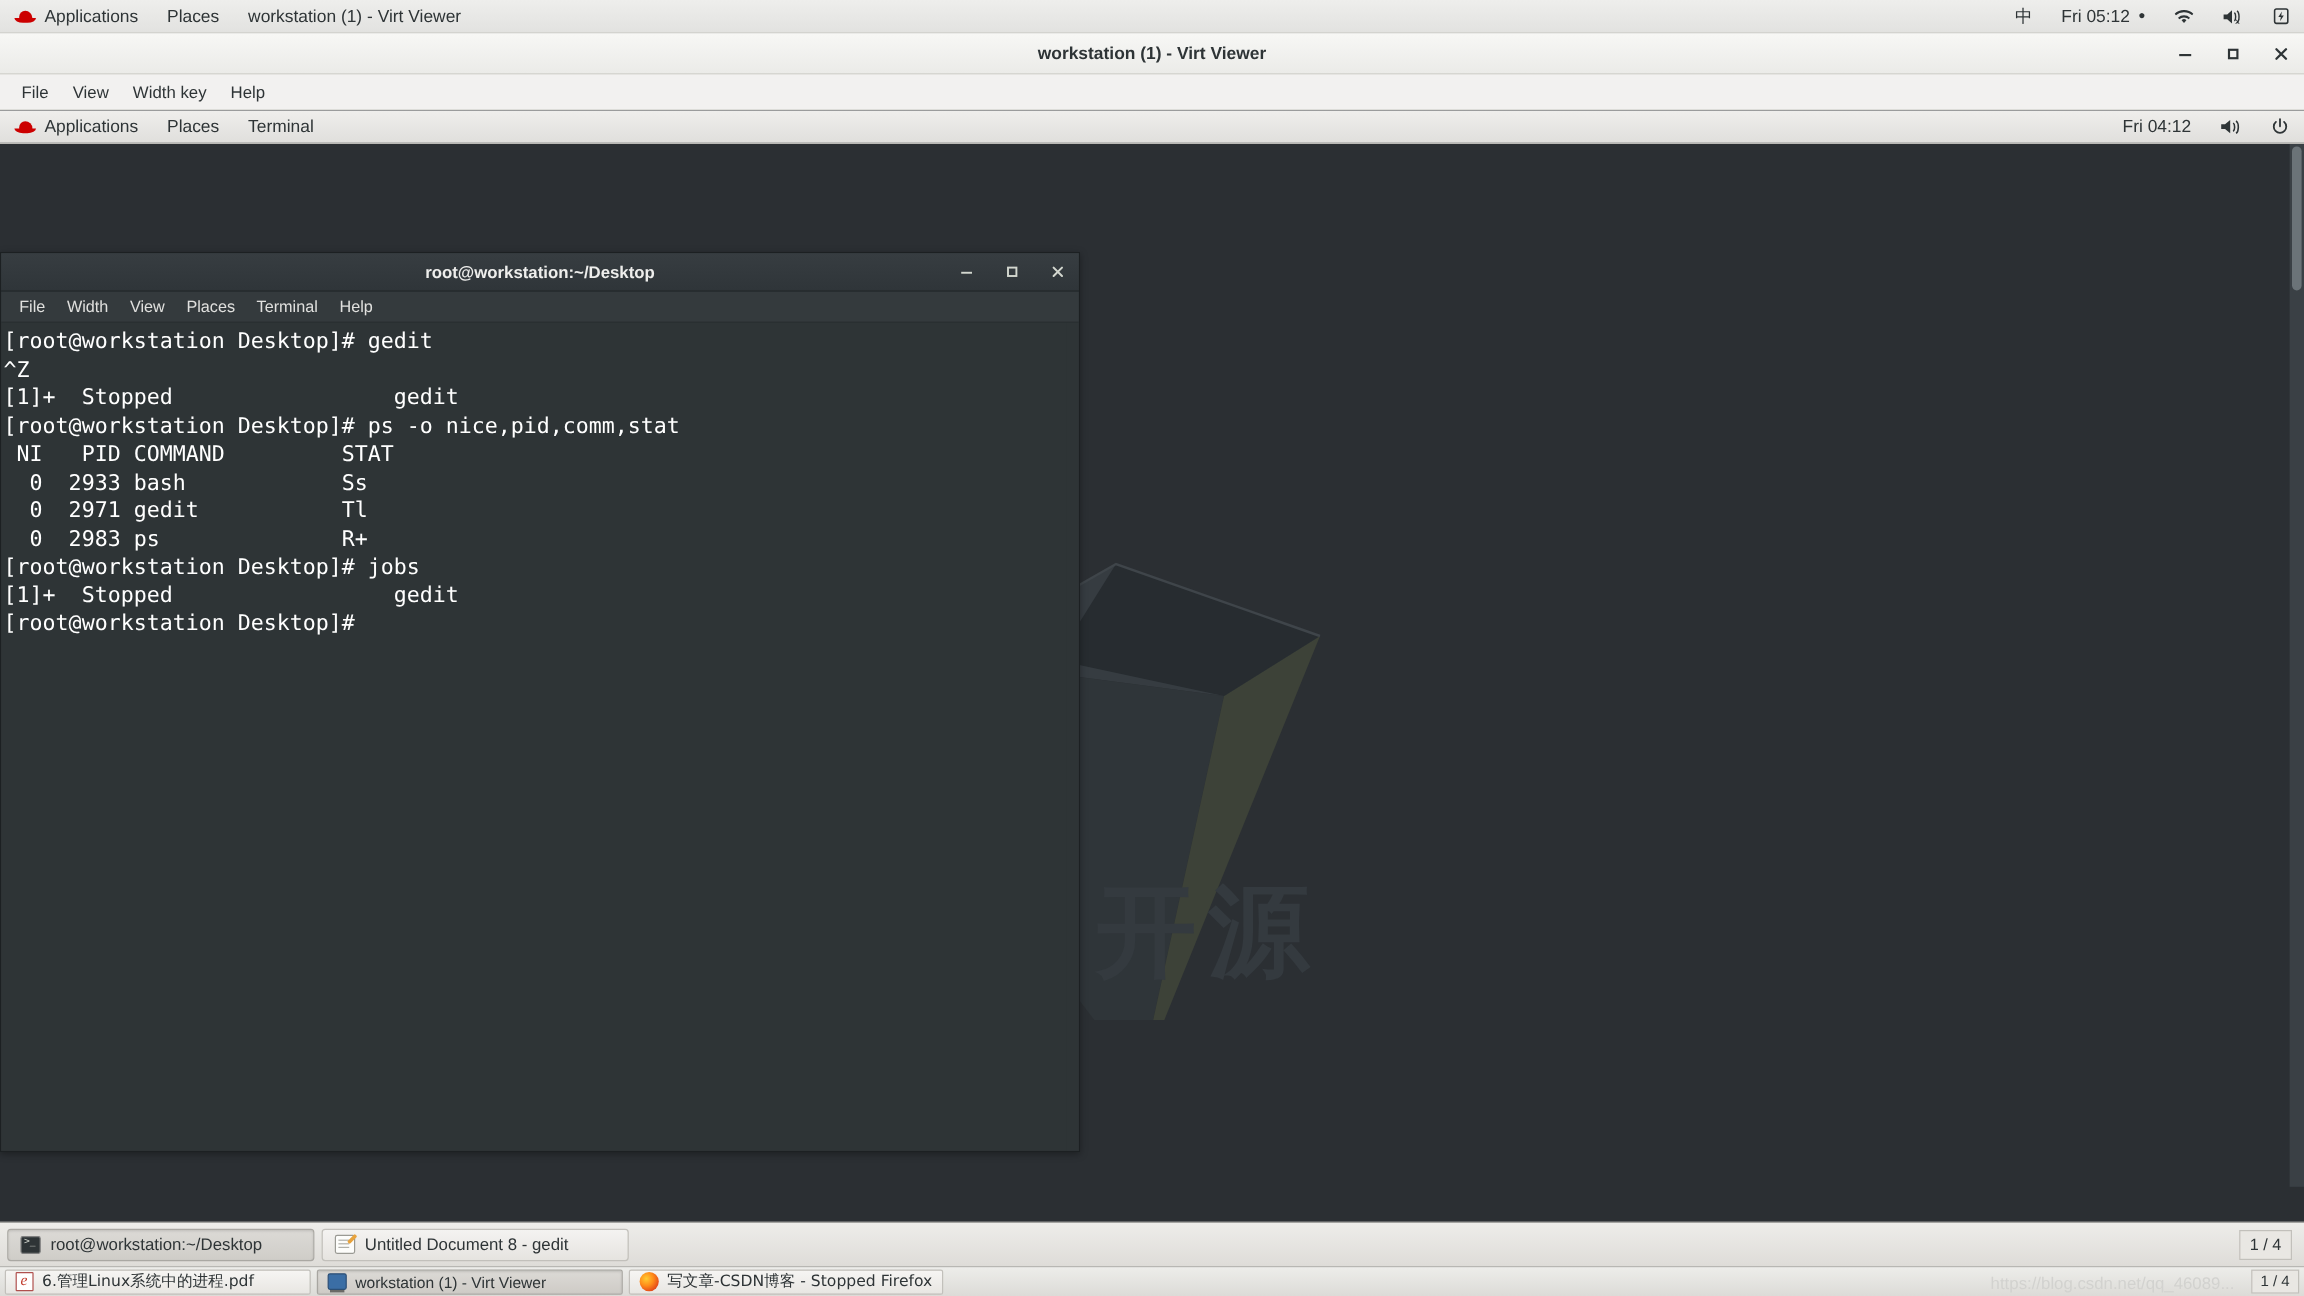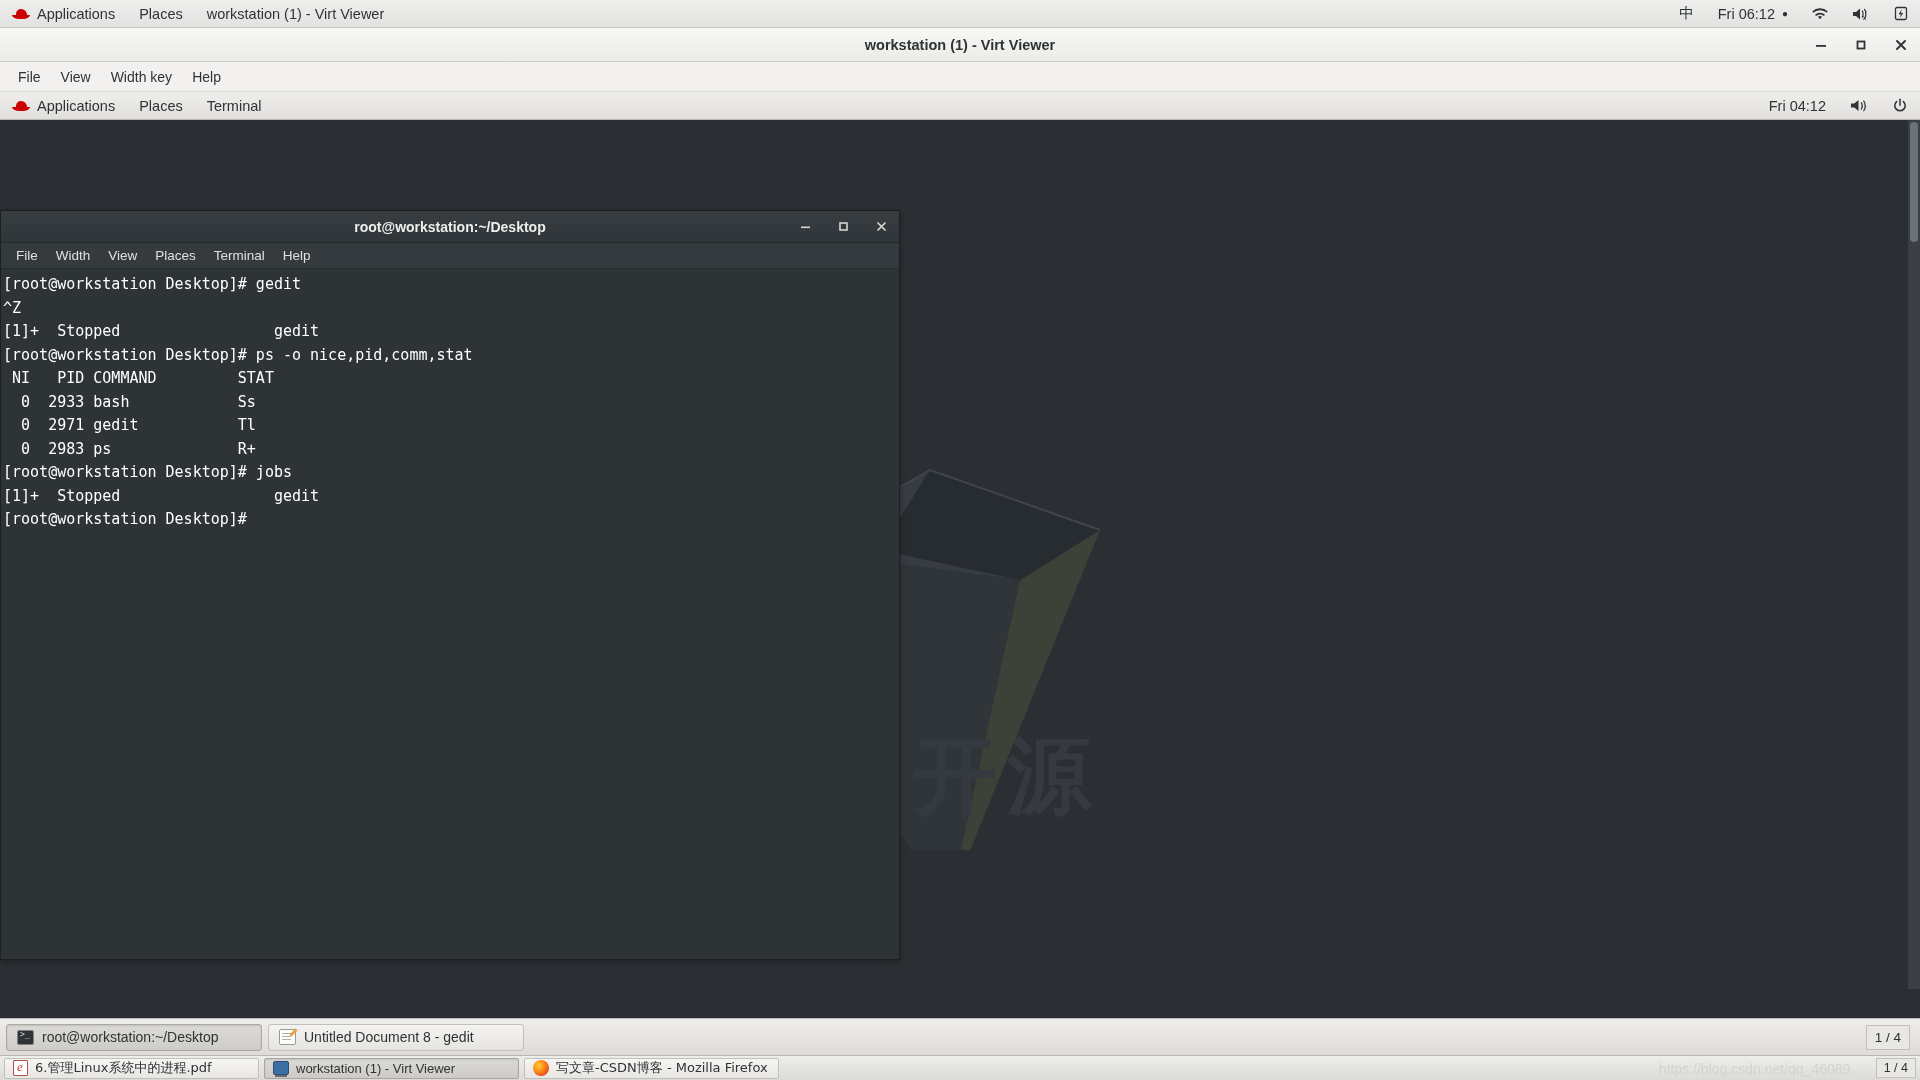--- a/index.html
+++ b/index.html
@@ -138,21 +138,21 @@
   }
   #term-menubar .tmi { padding:0 9px; height:26px; display:flex; align-items:center; }
   #term-body {
     position:absolute; left:0; top:58px; right:0; bottom:0;
     background:#2e3436;
     padding:4px 0 0 2px;
     overflow:hidden;
   }
   #term-text {
     font-family:"DejaVu Sans Mono", monospace;
-    font-size:15px;
+    font-size:18px;
     line-height:23.5px;
     color:#ffffff;
     white-space:pre;
     letter-spacing:0px;
   }
   #term-scrollbar {
     position:absolute; right:0; top:58px; bottom:0; width:10px;
     background:#2e3436;
   }
 
@@ -279,21 +279,21 @@
       <span class="brim"></span>
         <span class="crown"></span>
     </span>
     <span>Applications</span>
   </div>
   <div class="hp-item">Places</div>
   <div class="hp-item">workstation (1) - Virt Viewer</div>
   <div class="hp-spacer"></div>
   <div class="hp-item">中</div>
   <div class="hp-item">
-    <span>Fri 06:12</span>
+    <span>Fri 05:12</span>
     <span style="font-size:10px;">●</span>
   </div>
   <div class="hp-item">
     <svg width="16" height="14" viewBox="0 0 16 14">
         <path d="M8 12.2l2-2.4a3 3 0 0 0-4 0z" fill="#2e3436"></path>
         <path d="M8 7.5c1.5 0 2.9.6 3.9 1.5l1.1-1.3A7.4 7.4 0 0 0 8 5.8a7.4 7.4 0 0 0-5 1.9l1.1 1.3A5.8 5.8 0 0 1 8 7.5z" fill="#2e3436"></path>
         <path d="M8 3.2c2.6 0 5 1 6.7 2.6L15.8 4.4A11 11 0 0 0 8 1.3 11 11 0 0 0 .2 4.4L1.3 5.8A9.5 9.5 0 0 1 8 3.2z" fill="#2e3436"></path>
       </svg>
   </div>
   <div class="hp-item">
@@ -471,18 +471,18 @@
   <div class="htb-task">
     <span class="ico-pdf"></span>
     <span class="zh">6.管理Linux系统中的进程.pdf</span>
   </div>
   <div class="htb-task active">
     <span class="ico-virt"></span>
     <span>workstation (1) - Virt Viewer</span>
   </div>
   <div class="htb-task">
     <span class="ico-ff"></span>
-    <span class="zh">写文章-CSDN博客 - Mozilla Firefox</span>
+    <span class="zh">写文章-CSDN博客 - Stopped Firefox</span>
   </div>
   <div class="htb-spacer"></div>
   <div class="htb-ws">1 / 4</div>
 </div>
 <div id="watermark">https://blog.csdn.net/qq_46089...</div>
 
 </body></html>

